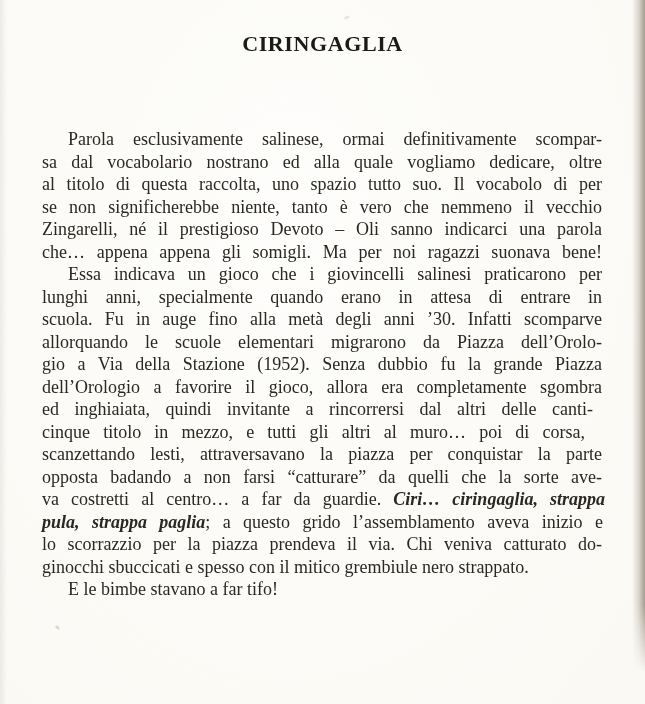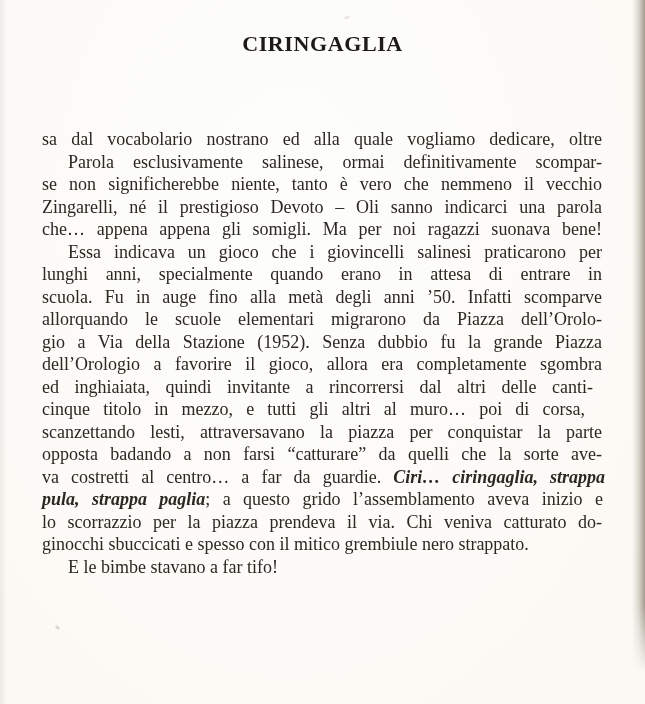--- a/index.html
+++ b/index.html
@@ -49,30 +49,31 @@
   .line.indent { padding-left:26px; }
   .line .it { font-style:italic;font-weight:bold; }
 </style>
 </head>
 <body>
 
 <div class="page" style="color: rgb(43, 40, 35); background-color: rgb(252, 251, 246);">
   <h1 class="title">CIRINGAGLIA</h1>
   <div class="body-text">
       <div class="paragraph">
+        <div class="line indent"><span class="inner" style="word-spacing: 14.5031px;"><span>Parola esclusivamente salinese, ormai definitivamente scompar-</span></span></div>
         <div class="line"><span class="inner" style="word-spacing: 9.68576px;"><span>sa dal vocabolario nostrano ed alla quale vogliamo dedicare, oltre</span></span></div>
-        <div class="line indent"><span class="inner" style="word-spacing: 14.5031px;"><span>Parola esclusivamente salinese, ormai definitivamente scompar-</span></span></div>
+        <div class="line"><span class="inner" style="word-spacing: 7.00911px;"><span>al titolo di questa raccolta, uno spazio tutto suo. Il vocabolo di per</span></span></div>
         <div class="line"><span class="inner" style="word-spacing: 7.56719px;"><span>se non significherebbe niente, tanto è vero che nemmeno il vecchio</span></span></div>
         <div class="line"><span class="inner" style="word-spacing: 7.2625px;"><span>Zingarelli, né il prestigioso Devoto – Oli sanno indicarci una parola</span></span></div>
         <div class="line"><span class="inner" style="word-spacing: 7.16875px;"><span>che… appena appena gli somigli. Ma per noi ragazzi suonava bene!</span></span></div>
       </div>
       <div class="paragraph">
         <div class="line indent"><span class="inner" style="word-spacing: 8.40451px;"><span>Essa indicava un gioco che i giovincelli salinesi praticarono per</span></span></div>
         <div class="line"><span class="inner" style="word-spacing: 13.1285px;"><span>lunghi anni, specialmente quando erano in attesa di entrare in</span></span></div>
-        <div class="line"><span class="inner" style="word-spacing: 7.78551px;"><span>scuola. Fu in auge fino alla metà degli anni ’50. Infatti scomparve</span></span></div>
+        <div class="line"><span class="inner" style="word-spacing: 7.78551px;"><span>scuola. Fu in auge fino alla metà degli anni ’30. Infatti scomparve</span></span></div>
         <div class="line"><span class="inner" style="word-spacing: 12.5246px;"><span>allorquando le scuole elementari migrarono da Piazza dell’Orolo-</span></span></div>
         <div class="line"><span class="inner" style="word-spacing: 8.05114px;"><span>gio a Via della Stazione (1952). Senza dubbio fu la grande Piazza</span></span></div>
         <div class="line"><span class="inner" style="word-spacing: 8.96094px;"><span>dell’Orologio a favorire il gioco, allora era completamente sgombra</span></span></div>
         <div class="line"><span class="inner" style="word-spacing: 11.0174px;"><span>ed inghiaiata, quindi invitante a rincorrersi dal altri delle canti-</span></span></div>
         <div class="line"><span class="inner" style="word-spacing: 8.67578px;"><span>cinque titolo in mezzo, e tutti gli altri al muro… poi di corsa,</span></span></div>
         <div class="line"><span class="inner" style="word-spacing: 10.7148px;"><span>scanzettando lesti, attraversavano la piazza per conquistar la parte</span></span></div>
         <div class="line"><span class="inner" style="word-spacing: 7.79119px;"><span>opposta badando a non farsi “catturare” da quelli che la sorte ave-</span></span></div>
         <div class="line"><span class="inner" style="word-spacing: 7.60938px;"><span>va costretti al centro… a far da guardie. </span><span class="it">Ciri… ciringaglia, strappa</span></span></div>
         <div class="line"><span class="inner" style="word-spacing: 7.89757px;"><span class="it">pula, strappa paglia</span><span>; a questo grido l’assemblamento aveva inizio e</span></span></div>
         <div class="line"><span class="inner" style="word-spacing: 7.01847px;"><span>lo scorrazzio per la piazza prendeva il via. Chi veniva catturato do-</span></span></div>

